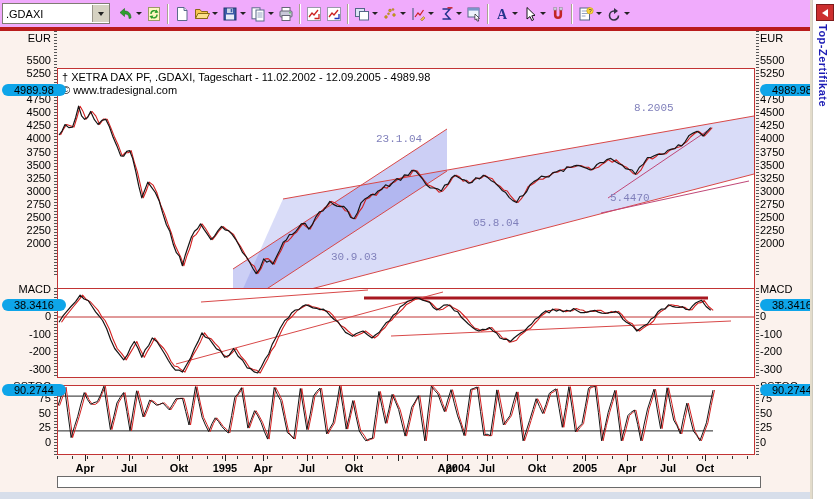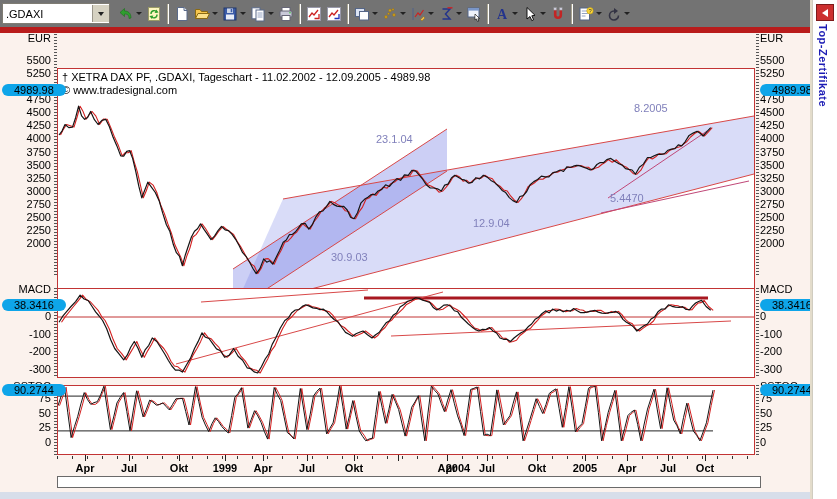--- a/index.html
+++ b/index.html
@@ -1,20 +1,20 @@
 <!DOCTYPE html>
 <html><head>
 <meta charset="utf-8">
 <style>
   html,body{margin:0;padding:0;background:#888;}
   #app{position:relative;width:837px;height:499px;background:#FBF2ED;overflow:hidden;
        font-family:"Liberation Sans",sans-serif;font-size:11px;color:#000;}
   
-  #toolbar{position:absolute;left:0;top:0;width:812px;height:27px;background:#737373;
-           border-bottom:6px solid #b91c1c;display:flex;align-items:center;z-index:30;}
+  #toolbar{position:absolute;left:0;top:0;width:812px;height:27px;background:#f0abfc;
+           border-bottom:4px solid #b91c1c;display:flex;align-items:center;z-index:30;}
   #symbol-combo{margin-left:2px;width:106px;height:19px;background:#fff;border:1px solid #7f7c73;
                 display:flex;align-items:center;position:relative;}
   #symbol-combo .val{flex:1;padding-left:3px;font-size:11px;}
   .combo-btn{width:16px;height:17px;background:#D6D2C2;border-left:1px solid #9a968a;
              display:flex;align-items:center;justify-content:center;}
   .tri-down{width:0;height:0;border-left:3px solid transparent;border-right:3px solid transparent;
             border-top:4px solid #222;}
   #toolbar-buttons{display:flex;align-items:center;margin-left:6px;}
   .tbtn{height:24px;display:flex;align-items:center;padding:0 2px;cursor:default;}
   .tbtn svg{display:block;}
@@ -32,21 +32,21 @@
   #side-tab-label{position:absolute;left:4px;top:24px;writing-mode:vertical-rl;
                   font-weight:bold;color:#1B1BB4;font-size:11px;letter-spacing:0.5px;}
   
   .panel{position:absolute;background:#FFFFFF;border:1px solid #C23434;}
   #main-panel{left:57px;top:28px;width:696px;height:247px;margin-top:40px;}
   #macd-panel{left:57px;top:288px;width:696px;height:88px;}
   #sstoc-panel{left:57px;top:385px;width:696px;height:68px;}
   .panel svg{position:absolute;left:0;top:0;}
   #chart-title{position:absolute;left:4px;top:2px;white-space:nowrap;z-index:5;}
   #chart-copy{position:absolute;left:4px;top:15px;white-space:nowrap;z-index:5;}
-  .ann{position:absolute;color:#8080BB;font-size:11px;white-space:nowrap;z-index:6;}
+  .ann{position:absolute;color:#8080BB;font-size:11px;white-space:nowrap;z-index:6;font-family:Liberation Mono, monospace;}
   
   .ylab{position:absolute;width:49px;text-align:right;left:2px;line-height:12px;z-index:10;}
   .ylabr{position:absolute;text-align:left;left:760px;line-height:12px;z-index:10;}
   .badge{background:#0ea5e9;padding:0 12px;z-index:11;border-radius:6px;}
   .xlab{position:absolute;top:462px;width:40px;margin-left:-20px;text-align:center;z-index:10;font-weight:bold;}
   .vticks{position:absolute;width:3px;background:repeating-linear-gradient(180deg,#555 0 1px,transparent 1px 3px);z-index:3;}
   #xticks{position:absolute;left:57px;top:456px;width:700px;height:3px;
           background:repeating-linear-gradient(90deg,#333 0 1px,transparent 1px 15px);}
   .majortick{position:absolute;top:455px;width:1px;height:6px;background:#222;}
   
@@ -269,21 +269,21 @@
         <line x1="225" y1="130" x2="696" y2="47" stroke="#D84848" stroke-width="1"></line>
         <line x1="175" y1="200" x2="389" y2="60" stroke="#D84848" stroke-width="1"></line>
         <line x1="175" y1="242" x2="389" y2="102" stroke="#D84848" stroke-width="1"></line>
         <line x1="550" y1="129" x2="649" y2="62" stroke="#C04878" stroke-width="1"></line>
         <line x1="543" y1="144" x2="691" y2="112" stroke="#C04878" stroke-width="1"></line>
         <path d="M2.5 66.0L5.5 60.1L8.5 55.5L12.3 56.8L16.0 58.1L19.1 48.0L22.1 37.2L25.1 42.6L28.1 50.3L31.1 45.7L34.1 42.5L37.9 47.1L41.6 55.5L45.4 50.1L49.2 50.3L52.9 58.9L56.7 68.6L60.4 76.6L64.2 86.9L67.2 83.7L70.2 83.7L73.2 81.7L76.2 92.8L79.3 102.6L82.3 115.6L85.3 128.8L88.3 121.8L91.3 113.1L95.1 116.1L98.8 123.5L102.6 135.6L106.3 144.4L109.9 155.0L113.4 164.2L116.9 175.8L119.9 182.2L122.9 188.6L125.9 196.7L128.9 186.7L131.9 179.1L134.9 168.0L138.0 165.6L141.0 161.2L144.0 154.9L147.5 159.5L151.0 165.3L154.5 170.6L158.0 166.1L161.5 161.3L165.0 157.5L168.6 160.5L172.1 163.0L175.6 165.4L179.1 172.2L182.6 177.6L186.1 183.7L189.5 190.3L192.9 194.7L196.3 197.1L199.7 204.6L203.4 198.9L207.2 189.9L210.2 189.6L213.2 192.2L216.2 195.2L219.7 187.5L223.2 181.3L226.7 173.2L229.8 172.2L232.8 169.2L235.8 165.4L238.8 163.0L241.8 158.6L244.8 154.9L248.6 158.0L252.3 160.1L255.8 153.0L259.4 148.5L262.9 142.9L266.4 139.0L269.9 136.4L273.4 132.4L276.9 133.8L280.4 136.1L283.9 137.6L287.3 141.8L290.7 142.5L294.1 149.0L297.5 149.7L301.0 142.9L304.5 138.1L308.0 130.3L311.4 128.8L314.8 124.8L318.2 126.4L321.6 122.0L325.3 118.2L329.1 119.1L332.8 114.7L336.6 113.1L340.4 109.8L344.1 109.1L347.9 106.7L351.7 107.0L355.4 101.1L359.2 102.1L362.7 106.8L366.2 111.4L369.7 115.7L373.5 117.3L377.2 119.2L381.0 123.2L384.8 122.0L388.2 118.1L391.5 113.9L394.9 108.3L398.3 106.3L401.7 108.0L405.1 112.2L408.5 111.2L411.9 114.1L415.6 110.9L419.4 109.2L423.1 109.1L426.9 106.3L430.7 108.6L434.4 109.8L438.2 115.0L442.0 117.2L445.6 121.0L449.2 122.0L452.8 127.2L456.4 131.2L460.0 133.5L463.4 129.7L466.8 124.3L470.2 117.4L473.6 115.7L477.3 113.2L481.1 110.0L484.9 110.3L488.6 107.8L492.4 106.3L496.1 103.3L499.9 103.1L503.7 101.0L507.0 100.1L510.3 98.0L513.6 98.4L516.9 97.7L520.2 96.3L523.6 96.8L527.0 98.3L530.4 98.3L533.8 101.0L537.1 99.3L540.4 98.2L543.7 95.5L547.0 93.6L550.3 90.6L554.3 93.3L558.3 90.8L562.4 94.8L565.7 97.0L569.0 98.6L572.3 101.6L575.6 104.8L578.9 105.2L582.9 101.2L586.9 93.8L591.0 88.5L594.3 90.0L597.7 87.8L601.1 84.6L604.5 85.3L608.0 84.8L611.5 81.5L615.0 80.1L618.4 78.7L621.8 77.8L625.2 75.4L628.6 72.8L632.6 68.0L636.6 64.5L640.6 62.3L643.6 64.7L646.6 67.0L650.4 62.9L654.2 58.7" fill="none" stroke="#D42020" stroke-width="1.1" stroke-linejoin="round"></path>
         <path d="M1.0 66.0L4.0 62.1L7.0 55.5L10.8 58.6L14.5 58.1L17.6 48.7L20.6 37.2L23.6 46.9L26.6 50.3L29.6 48.4L32.6 42.5L36.4 50.7L40.1 55.5L43.9 51.4L47.7 50.3L51.4 57.7L55.2 68.6L58.9 76.9L62.7 86.9L65.7 87.1L68.7 82.4L71.7 81.7L74.7 89.6L77.8 102.6L80.8 117.2L83.8 128.8L86.8 121.0L89.8 113.1L93.6 118.3L97.3 123.5L101.1 131.7L104.8 144.4L108.4 155.8L111.9 162.6L115.4 175.8L118.4 183.7L121.4 187.1L124.4 196.7L127.4 185.7L130.4 176.7L133.4 168.0L136.5 162.3L139.5 159.7L142.5 154.9L146.0 160.4L149.5 165.3L153.0 170.6L156.5 167.1L160.0 161.7L163.5 157.5L167.1 160.8L170.6 161.6L174.1 165.4L177.6 170.3L181.1 176.5L184.6 183.7L188.0 187.3L191.4 192.8L194.8 199.2L198.2 204.6L201.9 199.7L205.7 189.9L208.7 193.2L211.7 191.8L214.7 195.2L218.2 188.2L221.7 181.2L225.2 173.2L228.3 171.0L231.3 165.7L234.3 165.4L237.3 163.0L240.3 159.1L243.3 154.9L247.1 154.3L250.8 160.1L254.3 155.7L257.9 147.8L261.4 142.9L264.9 142.0L268.4 137.6L271.9 132.4L275.4 135.4L278.9 137.1L282.4 137.6L285.8 137.4L289.2 141.0L292.6 148.2L296.0 149.7L299.5 143.8L303.0 133.8L306.5 130.3L309.9 128.2L313.3 125.6L316.7 125.6L320.1 122.0L323.8 120.4L327.6 115.8L331.3 117.5L335.1 113.1L338.9 109.6L342.6 111.3L346.4 105.8L350.2 106.4L353.9 101.4L357.7 102.1L361.2 106.1L364.7 110.2L368.2 115.7L372.0 118.8L375.7 119.0L379.5 119.8L383.3 122.0L386.7 116.1L390.0 115.1L393.4 109.0L396.8 106.3L400.2 108.2L403.6 110.3L407.0 111.2L410.4 114.1L414.1 113.3L417.9 108.7L421.6 109.9L425.4 106.3L429.2 108.1L432.9 111.4L436.7 113.6L440.5 117.2L444.1 121.4L447.7 123.6L451.3 128.6L454.9 131.6L458.5 133.5L461.9 127.5L465.3 126.6L468.7 122.5L472.1 115.7L475.8 112.6L479.6 110.5L483.4 107.1L487.1 107.8L490.9 107.8L494.6 103.9L498.4 102.8L502.2 101.0L505.5 102.5L508.8 97.9L512.1 98.5L515.4 97.2L518.7 96.3L522.1 96.9L525.5 98.3L528.9 99.4L532.3 101.0L535.6 99.6L538.9 95.5L542.2 93.6L545.5 93.7L548.8 90.6L552.8 89.4L556.8 92.3L560.9 94.8L564.2 96.1L567.5 99.7L570.8 100.4L574.1 101.0L577.4 105.2L581.4 98.2L585.4 95.1L589.5 88.5L592.8 88.5L596.2 86.7L599.6 85.4L603.0 85.3L606.5 84.7L610.0 81.2L613.5 80.1L616.9 79.6L620.3 75.9L623.7 76.8L627.1 72.8L631.1 66.4L635.1 64.1L639.1 62.3L642.1 64.2L645.1 67.0L648.9 62.7L652.7 58.7" fill="none" stroke="#151515" stroke-width="1.2" stroke-linejoin="round"></path>
       </svg>
   <div class="ann" style="left: 318px; top: 64px;">23.1.04</div>
       <div class="ann" style="left: 273px; top: 182px;">30.9.03</div>
-      <div class="ann" style="left: 415px; top: 148px;">12.9.04</div>
+      <div class="ann" style="left: 415px; top: 148px;">05.8.04</div>
       <div class="ann" style="left: 552px; top: 123px;">5.4470</div>
       <div class="ann" style="left: 576px; top: 33px;">8.2005</div>
     </div>
 
   <div id="macd-panel" class="panel">
     <svg id="macd-svg" width="696" height="88">
         <line x1="0" y1="28" x2="696" y2="28" stroke="#C23434" stroke-width="1"></line>
         <line x1="306" y1="9" x2="650" y2="9" stroke="#A81820" stroke-width="3"></line>
         <line x1="118" y1="75" x2="385" y2="3" stroke="#D84848" stroke-width="1"></line>
         <line x1="143" y1="13" x2="310" y2="1" stroke="#D84848" stroke-width="1"></line>
@@ -375,21 +375,21 @@
     <div class="vticks" style="left: 54px; top: 288px; height: 90px;"></div>
     <div class="vticks" style="left: 756px; top: 288px; height: 90px;"></div>
     <div class="vticks" style="left: 54px; top: 385px; height: 70px;"></div>
     <div class="vticks" style="left: 756px; top: 385px; height: 70px;"></div>
     <div class="xlab" style="left: 85px;">Apr</div>
     <div class="majortick" style="left: 85px;"></div>
     <div class="xlab" style="left: 129px;">Jul</div>
     <div class="majortick" style="left: 129px;"></div>
     <div class="xlab" style="left: 179px;">Okt</div>
     <div class="majortick" style="left: 179px;"></div>
-    <div class="xlab" style="left: 225px;">1999</div>
+    <div class="xlab" style="left: 225px;">1995</div>
     <div class="majortick" style="left: 225px;"></div>
     <div class="xlab" style="left: 263px;">Apr</div>
     <div class="majortick" style="left: 263px;"></div>
     <div class="xlab" style="left: 307px;">Jul</div>
     <div class="majortick" style="left: 307px;"></div>
     <div class="xlab" style="left: 354px;">Okt</div>
     <div class="majortick" style="left: 354px;"></div>
     <div class="xlab" style="left: 398px; margin-left: 40px;">2004</div>
     <div class="majortick" style="left: 398px;"></div>
     <div class="xlab" style="left: 447px;">Apr</div>

